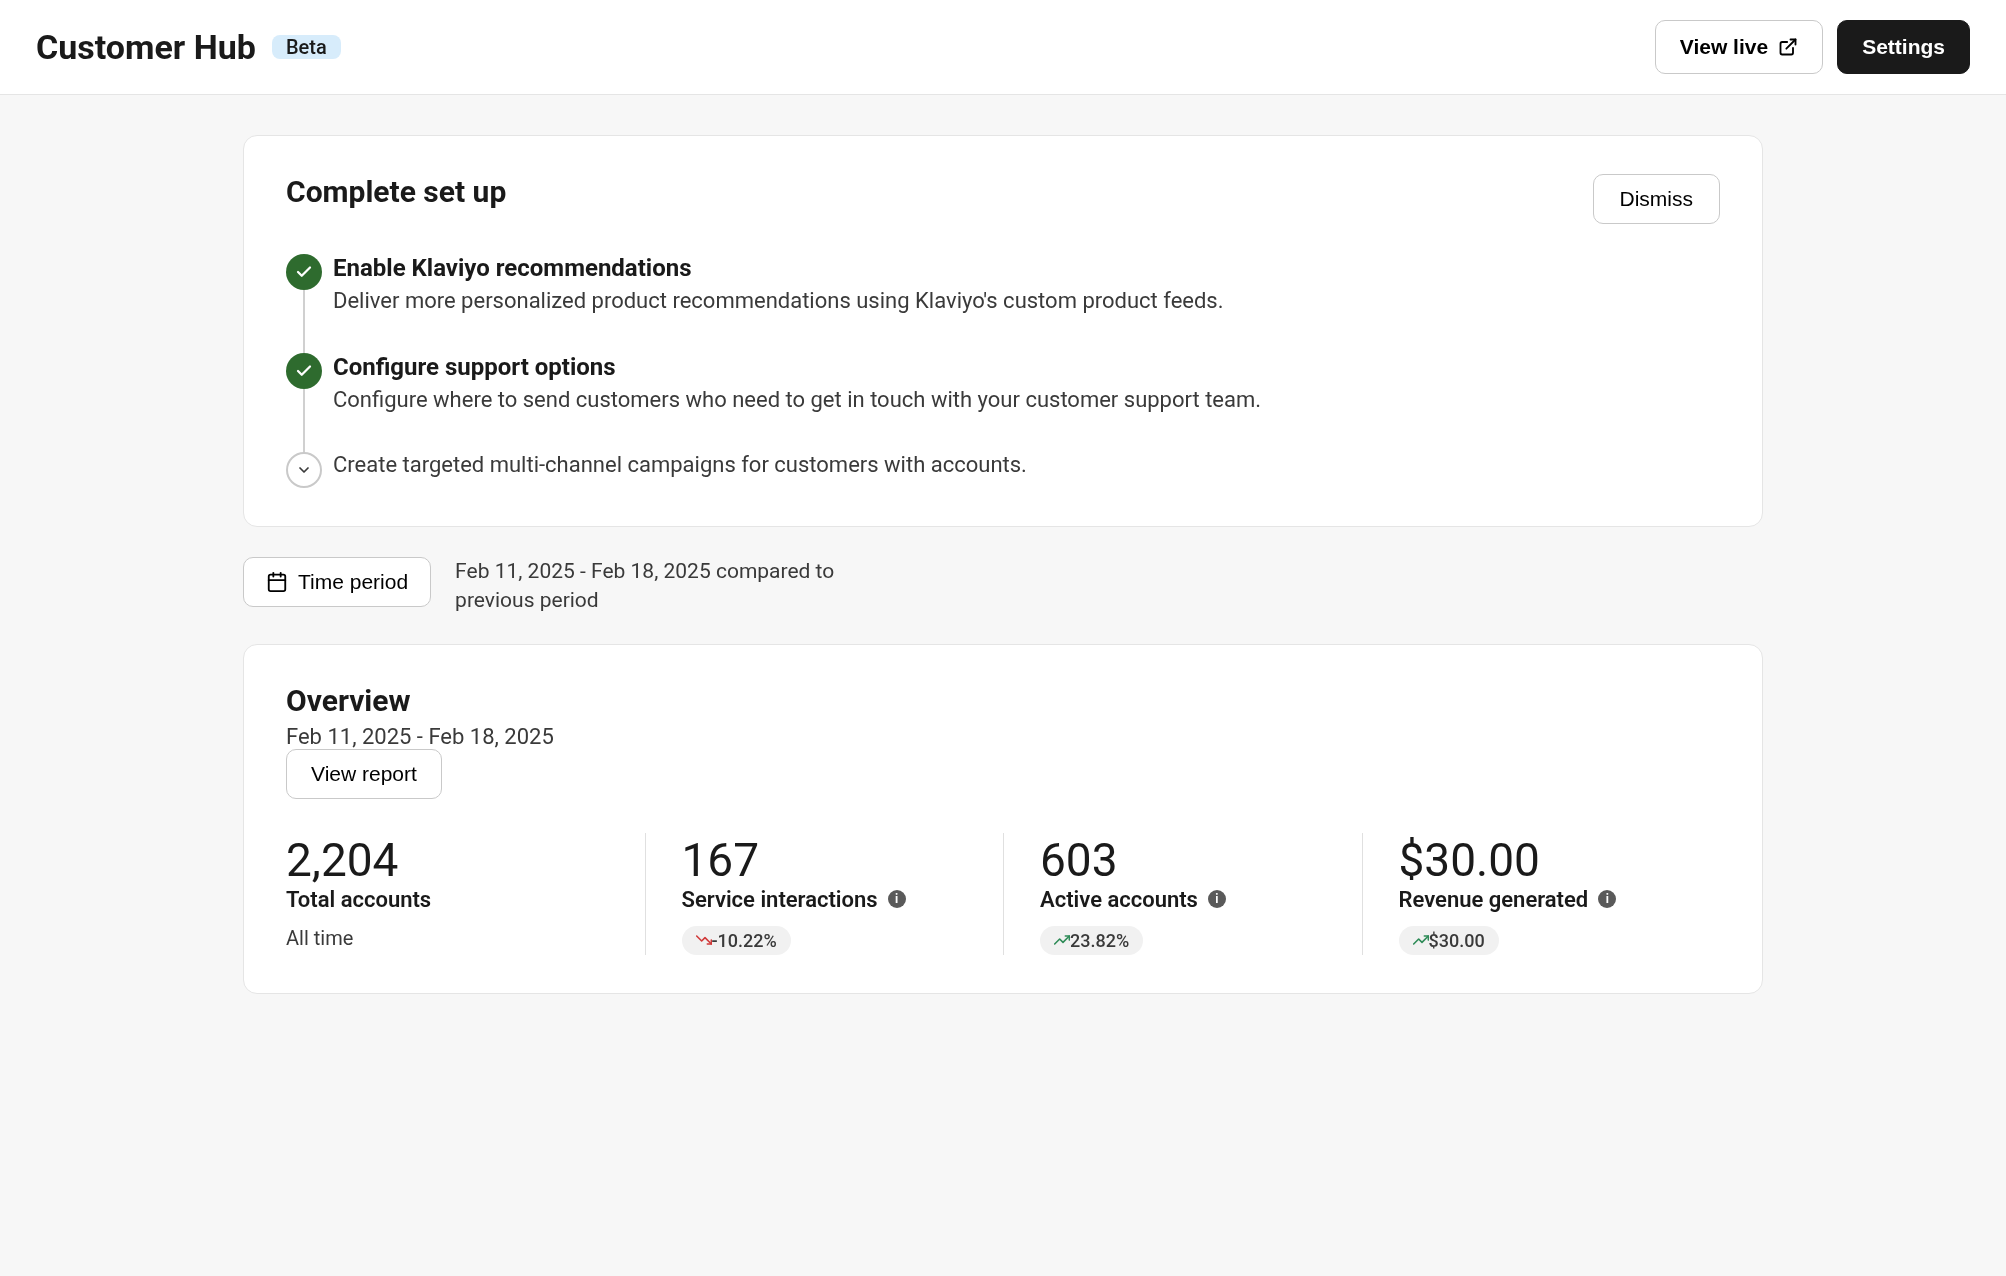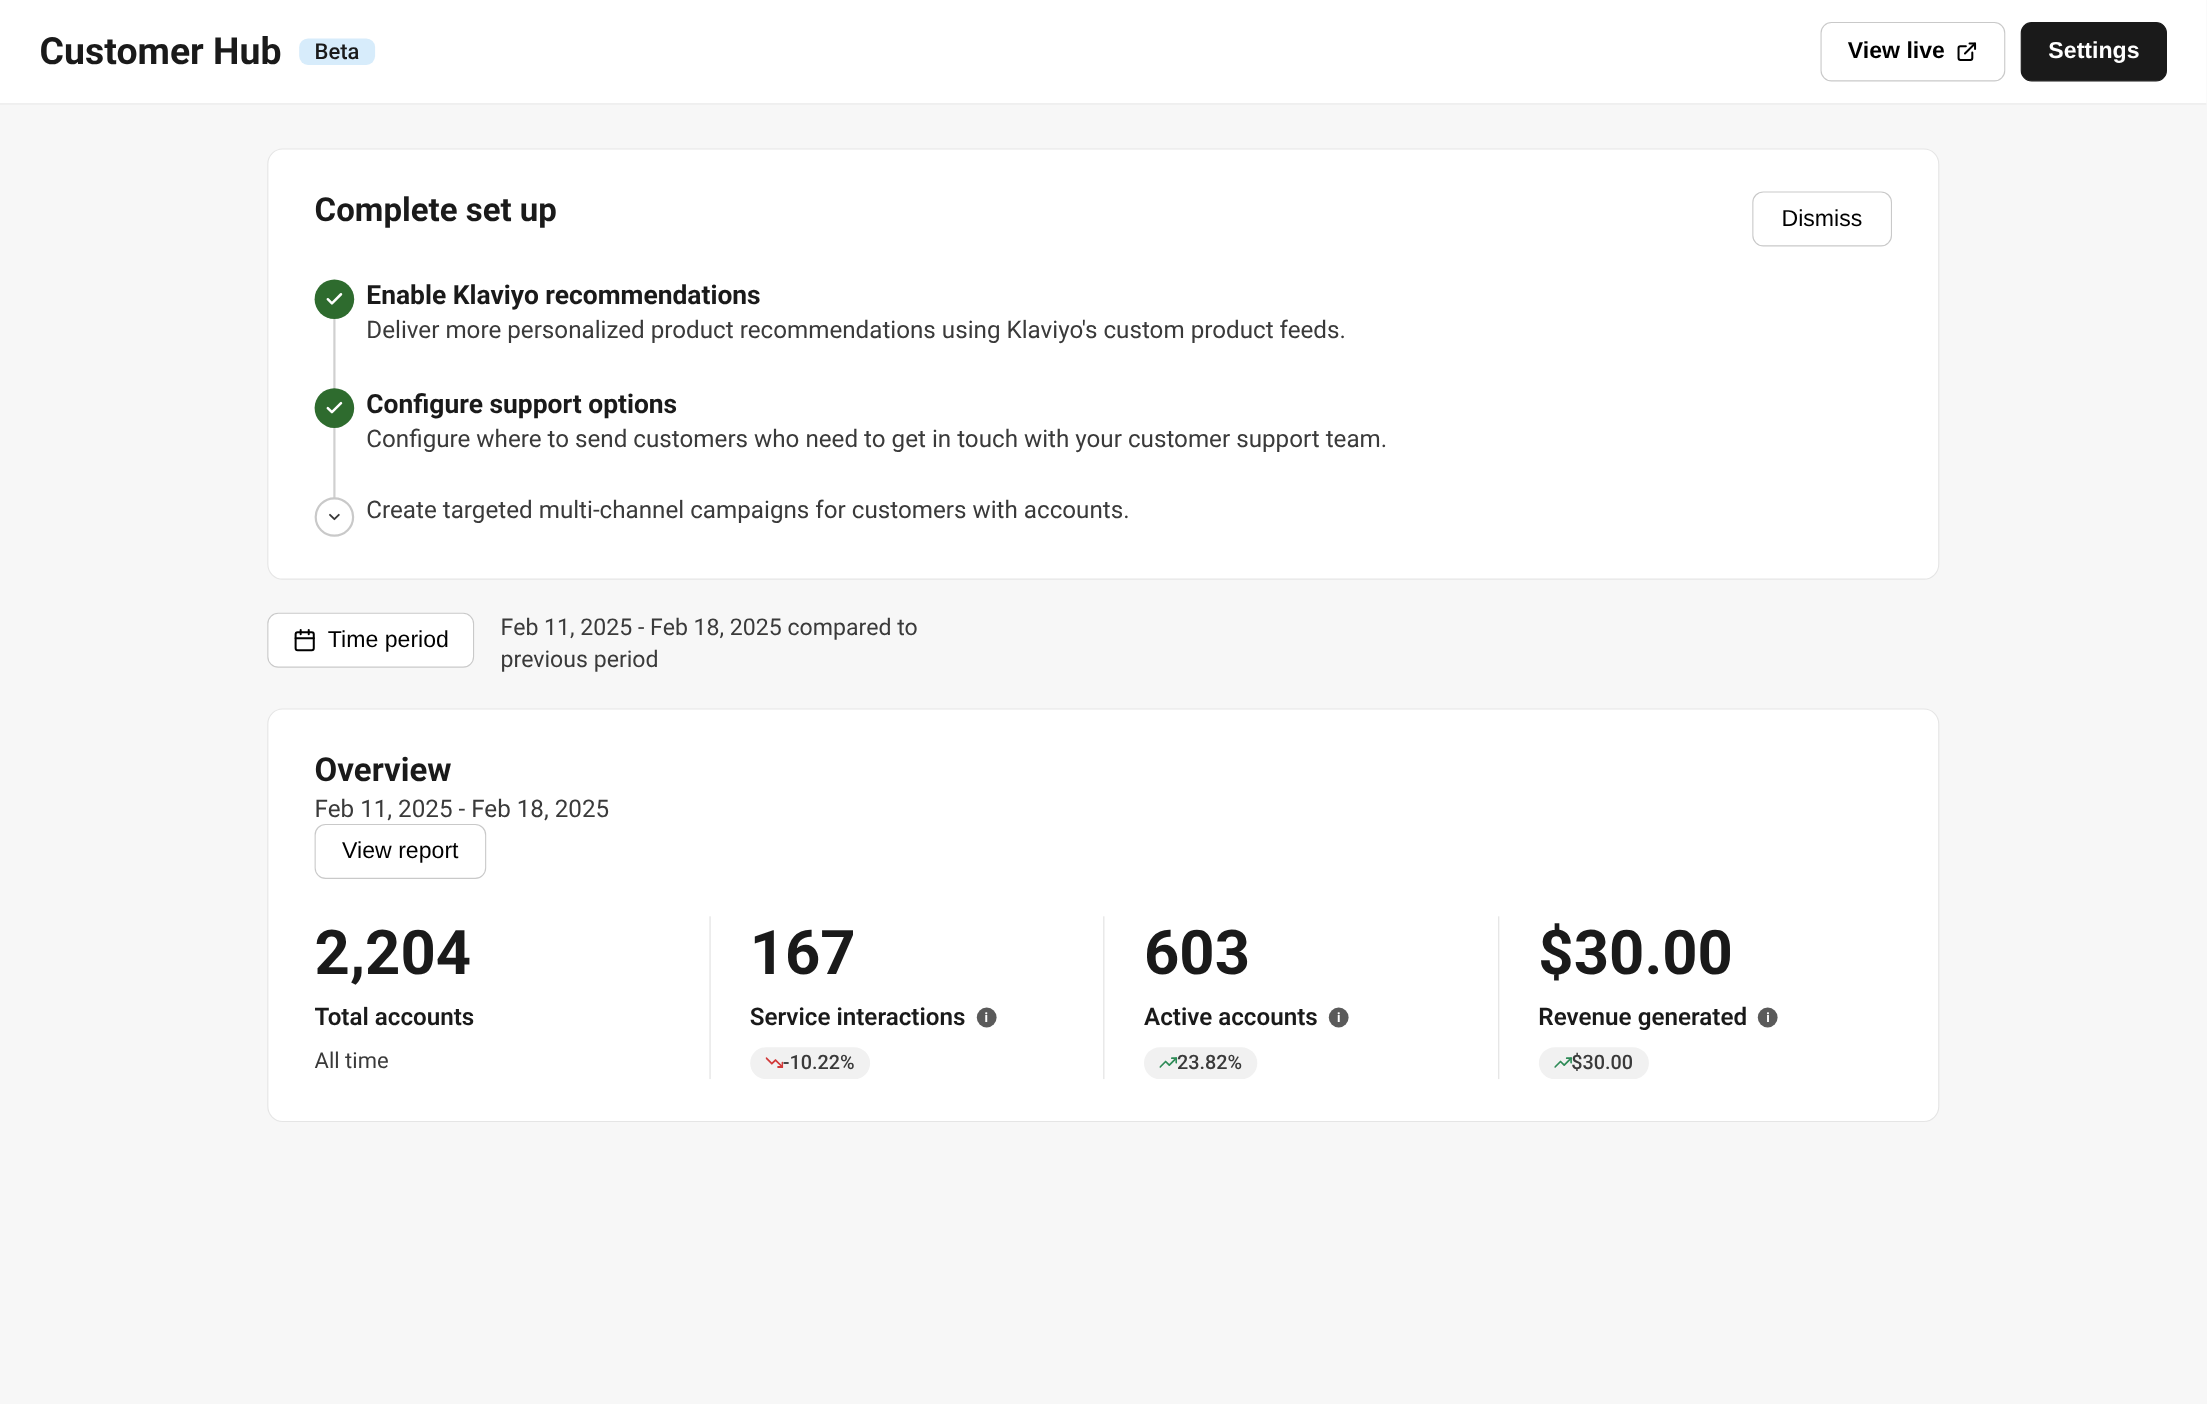--- a/index.html
+++ b/index.html
@@ -167,23 +167,23 @@
       grid-template-columns: repeat(4, 1fr);
       gap: 0;
       margin-top: 34px;
     }
     .metric {
       padding: 0 36px;
       border-left: 1px solid #e0e0e0;
     }
     .metric:first-child { border-left: none; padding-left: 0; }
     .metric-value {
-      font-size: 56px;
-      font-weight: 700;
-      margin-bottom: 14px;
+      font-size: 46px;
+      font-weight: 400;
+      margin-bottom: 0;
     }
     .metric-label-row {
       display: flex;
       align-items: center;
       gap: 10px;
     }
     .metric-label {
       font-size: 22px;
       font-weight: 600;
     }

